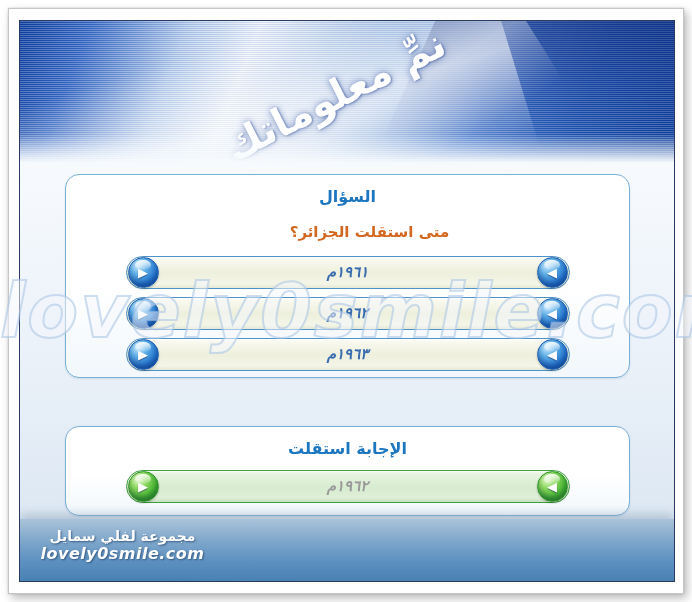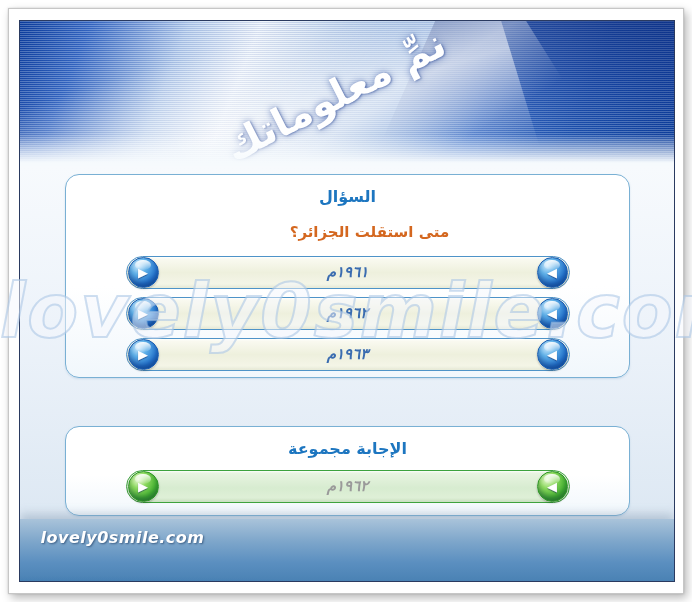--- a/index.html
+++ b/index.html
@@ -191,36 +191,37 @@
             <span class="num">١٩٦٣م</span>
             <span class="orb blue r">
                 <span class="tri">◀</span>
               </span>
           </div>
 
         </div>
       </div>
 
       <div class="panel a">
-        <div class="sec-title">الإجابة مجموعة</div>
+        <div class="sec-title">الإجابة استقلت</div>
         <div class="pill green">
           <span class="orb greenb l">
               <span class="tri">▶</span>
             </span>
           <span class="num">١٩٦٢م</span>
           <span class="orb greenb r">
               <span class="tri">◀</span>
             </span>
         </div>
       </div>
 
     </div>
 
     <div class="ftr">
       <div class="ftr-txt">
+        <div class="ftr-group">مجموعة لفلي سمايل</div>
         <div class="ftr-site">lovely0smile.com</div>
       </div>
     </div>
 
   </div>
 </div>
 
 <div class="watermark">lovely0smile.com</div>
 
 </body></html>

